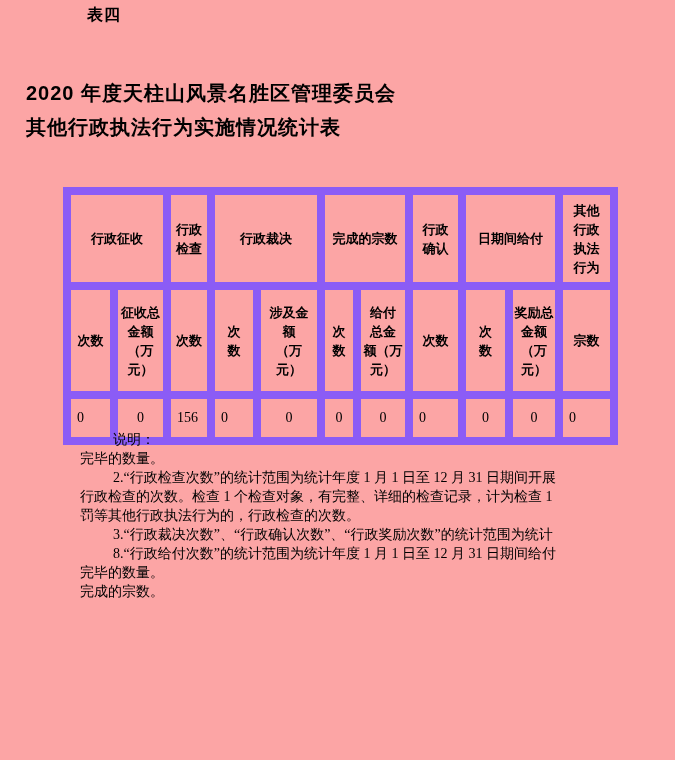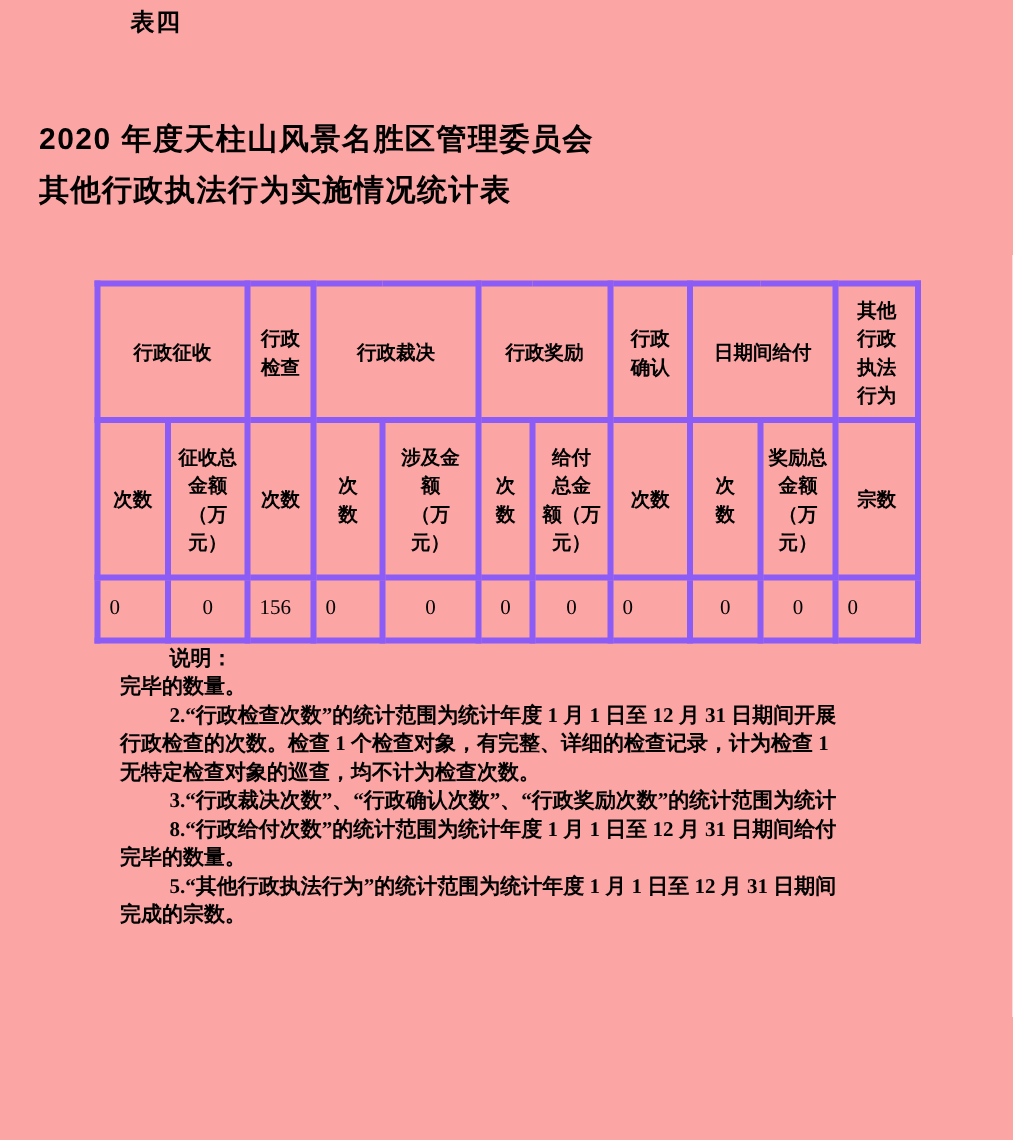--- a/index.html
+++ b/index.html
@@ -36,21 +36,21 @@
   }
   table.stats {
     position: absolute;
     left: 63px;
     top: 187px;
     border-collapse: collapse;
     table-layout: fixed;
     width: 549px;
   }
   table.stats th, table.stats td {
-    border: 4px solid #8b5cf6;
+    border: 8px solid #8b5cf6;
     padding: 0;
     overflow: hidden;
   }
   table.stats th {
     font-family: "Liberation Serif", serif;
     font-weight: bold;
     font-size: 13px;
     line-height: 19px;
     text-align: center;
     vertical-align: middle;
@@ -67,21 +67,20 @@
   tr.value-row td.al { text-align: left; padding-left: 6px; }
   tr.value-row td.ac { text-align: center; }
   .notes {
     position: absolute;
     left: 80px;
     top: 430px;
     width: 588px;
     font-family: "Liberation Serif", serif;
     font-size: 14px;
     line-height: 19px;
-    font-weight: bold;
   }
   .note-line { white-space: nowrap; }
   .note-line.indent { padding-left: 33px; }
 </style>
 </head>
 <body>
 
 <div class="page">
 
   <div class="corner-label">表四</div>
@@ -104,21 +103,21 @@
         <col style="width: 47px;">
         <col style="width: 50px;">
         <col style="width: 55px;">
       </colgroup>
     <tbody>
       <tr class="group-row">
           <th colspan="2">行政征收</th>
           <th colspan="1">行政
 检查</th>
           <th colspan="2">行政裁决</th>
-          <th colspan="2">行政奖励</th>
+          <th colspan="2">完成的宗数</th>
           <th colspan="1">行政
 确认</th>
           <th colspan="2">日期间给付</th>
           <th colspan="1">其他
 行政
 执法
 行为</th>
         </tr>
       <tr class="sub-row">
           <th>次数</th>
@@ -162,21 +161,20 @@
           <td class="al">0</td>
         </tr>
     </tbody>
   </table>
 
   <div class="notes">
       <div class="note-line indent">说明：</div>
       <div class="note-line">完毕的数量。</div>
       <div class="note-line indent">2.“行政检查次数”的统计范围为统计年度 1 月 1 日至 12 月 31 日期间开展</div>
       <div class="note-line">行政检查的次数。检查 1 个检查对象，有完整、详细的检查记录，计为检查 1</div>
-      <div class="note-line">无特定检查对象的巡查，均不计为检查次数。</div>
+      <div class="note-line">罚等其他行政执法行为的，行政检查的次数。</div>
       <div class="note-line indent">3.“行政裁决次数”、“行政确认次数”、“行政奖励次数”的统计范围为统计</div>
       <div class="note-line indent">8.“行政给付次数”的统计范围为统计年度 1 月 1 日至 12 月 31 日期间给付</div>
       <div class="note-line">完毕的数量。</div>
-      <div class="note-line indent">5.“其他行政执法行为”的统计范围为统计年度 1 月 1 日至 12 月 31 日期间</div>
       <div class="note-line">完成的宗数。</div>
     </div>
 
 </div>
 
 </body></html>

